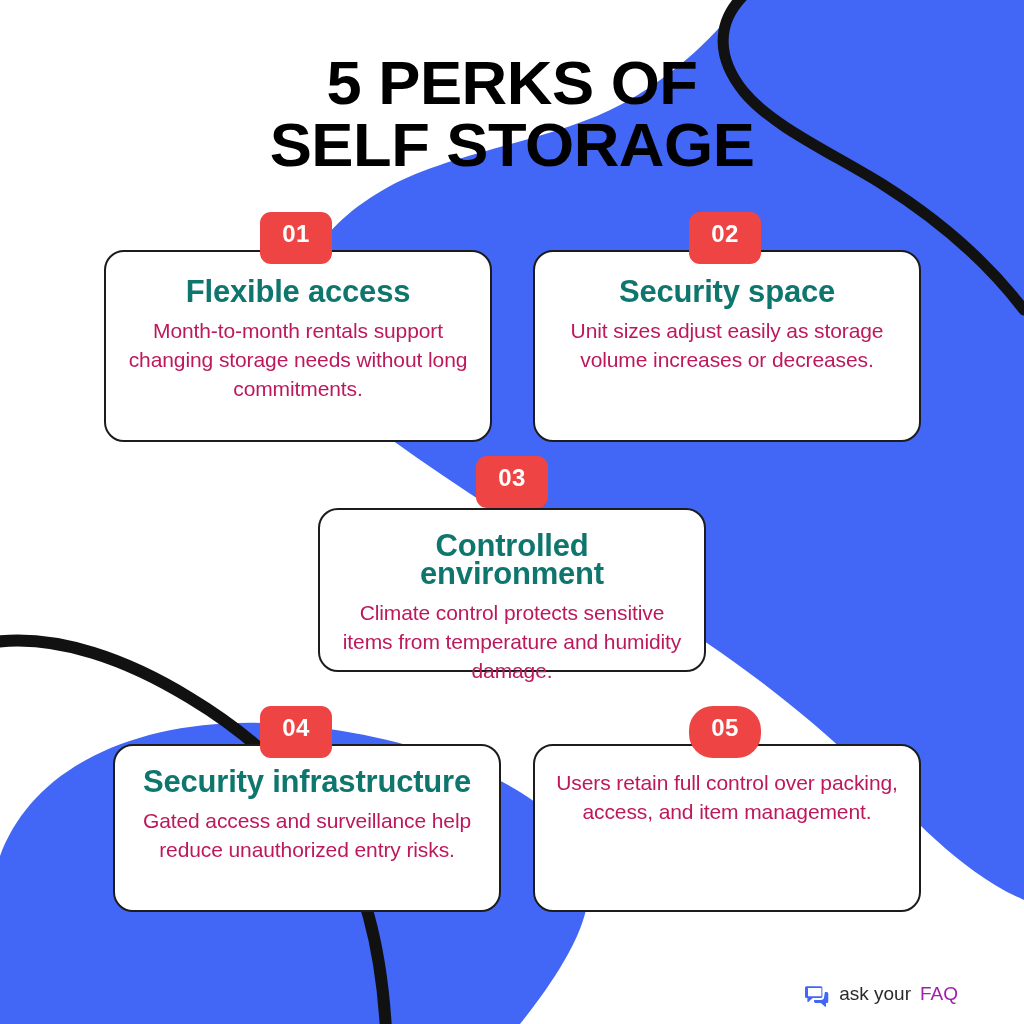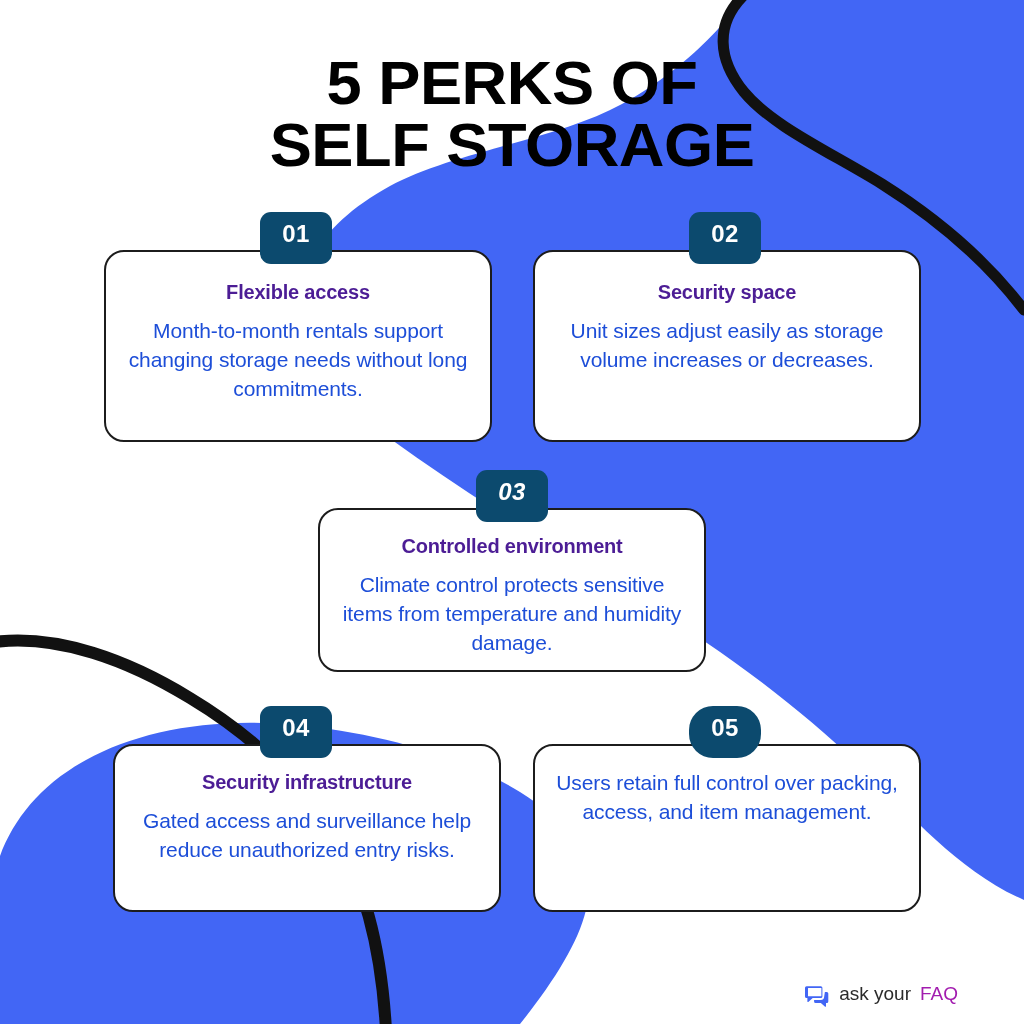--- a/index.html
+++ b/index.html
@@ -60,57 +60,57 @@
     border: 2px solid #1c1c1c;
     border-radius: 20px;
     z-index: 3;
   }
   .card-inner {
     padding: 26px 20px 18px 20px;
     text-align: center;
   }
   .card-title {
     display: block;
-    font-size: 20px;
+    font-size: 31px;
     font-weight: bold;
     line-height: 28px;
-    color: #4c1d95;
+    color: #0f766e;
     margin-bottom: 10px;
     letter-spacing: -0.2px;
   }
   .card-body {
     display: block;
     font-size: 21px;
     line-height: 29px;
-    color: #1d4ed8;
+    color: #be185d;
     letter-spacing: -0.1px;
   }
   .badge {
     position: absolute;
     box-sizing: border-box;
     width: 72px;
     height: 52px;
-    background: #0c4a6e;
+    background: #ef4444;
     border-radius: 11px;
     color: #ffffff;
     font-size: 24px;
     font-weight: bold;
     line-height: 44px;
     text-align: center;
     letter-spacing: 0.5px;
     z-index: 4;
   }
 
   
   #card-1 { left: 104px;  top: 250px; width: 388px; height: 192px; }
   #badge-1 { left: 260px; top: 212px; }
   #card-2 { left: 533px;  top: 250px; width: 388px; height: 192px; }
   #badge-2 { left: 689px; top: 212px; }
   #card-3 { left: 318px;  top: 508px; width: 388px; height: 164px; }
-  #badge-3 { left: 476px; top: 470px; font-style: italic; }
+  #badge-3 { left: 476px; top: 456px; }
   #card-4 { left: 113px;  top: 744px; width: 388px; height: 168px; }
   #badge-4 { left: 260px; top: 706px; }
   #card-5 { left: 533px;  top: 744px; width: 388px; height: 168px; }
   #badge-5 { left: 689px; top: 706px; border-radius: 24px; }
 
   #card-3 .card-inner { padding-top: 22px; }
   #card-4 .card-inner { padding-top: 22px; }
   #card-5 .card-inner { padding-top: 22px; }
 
   

